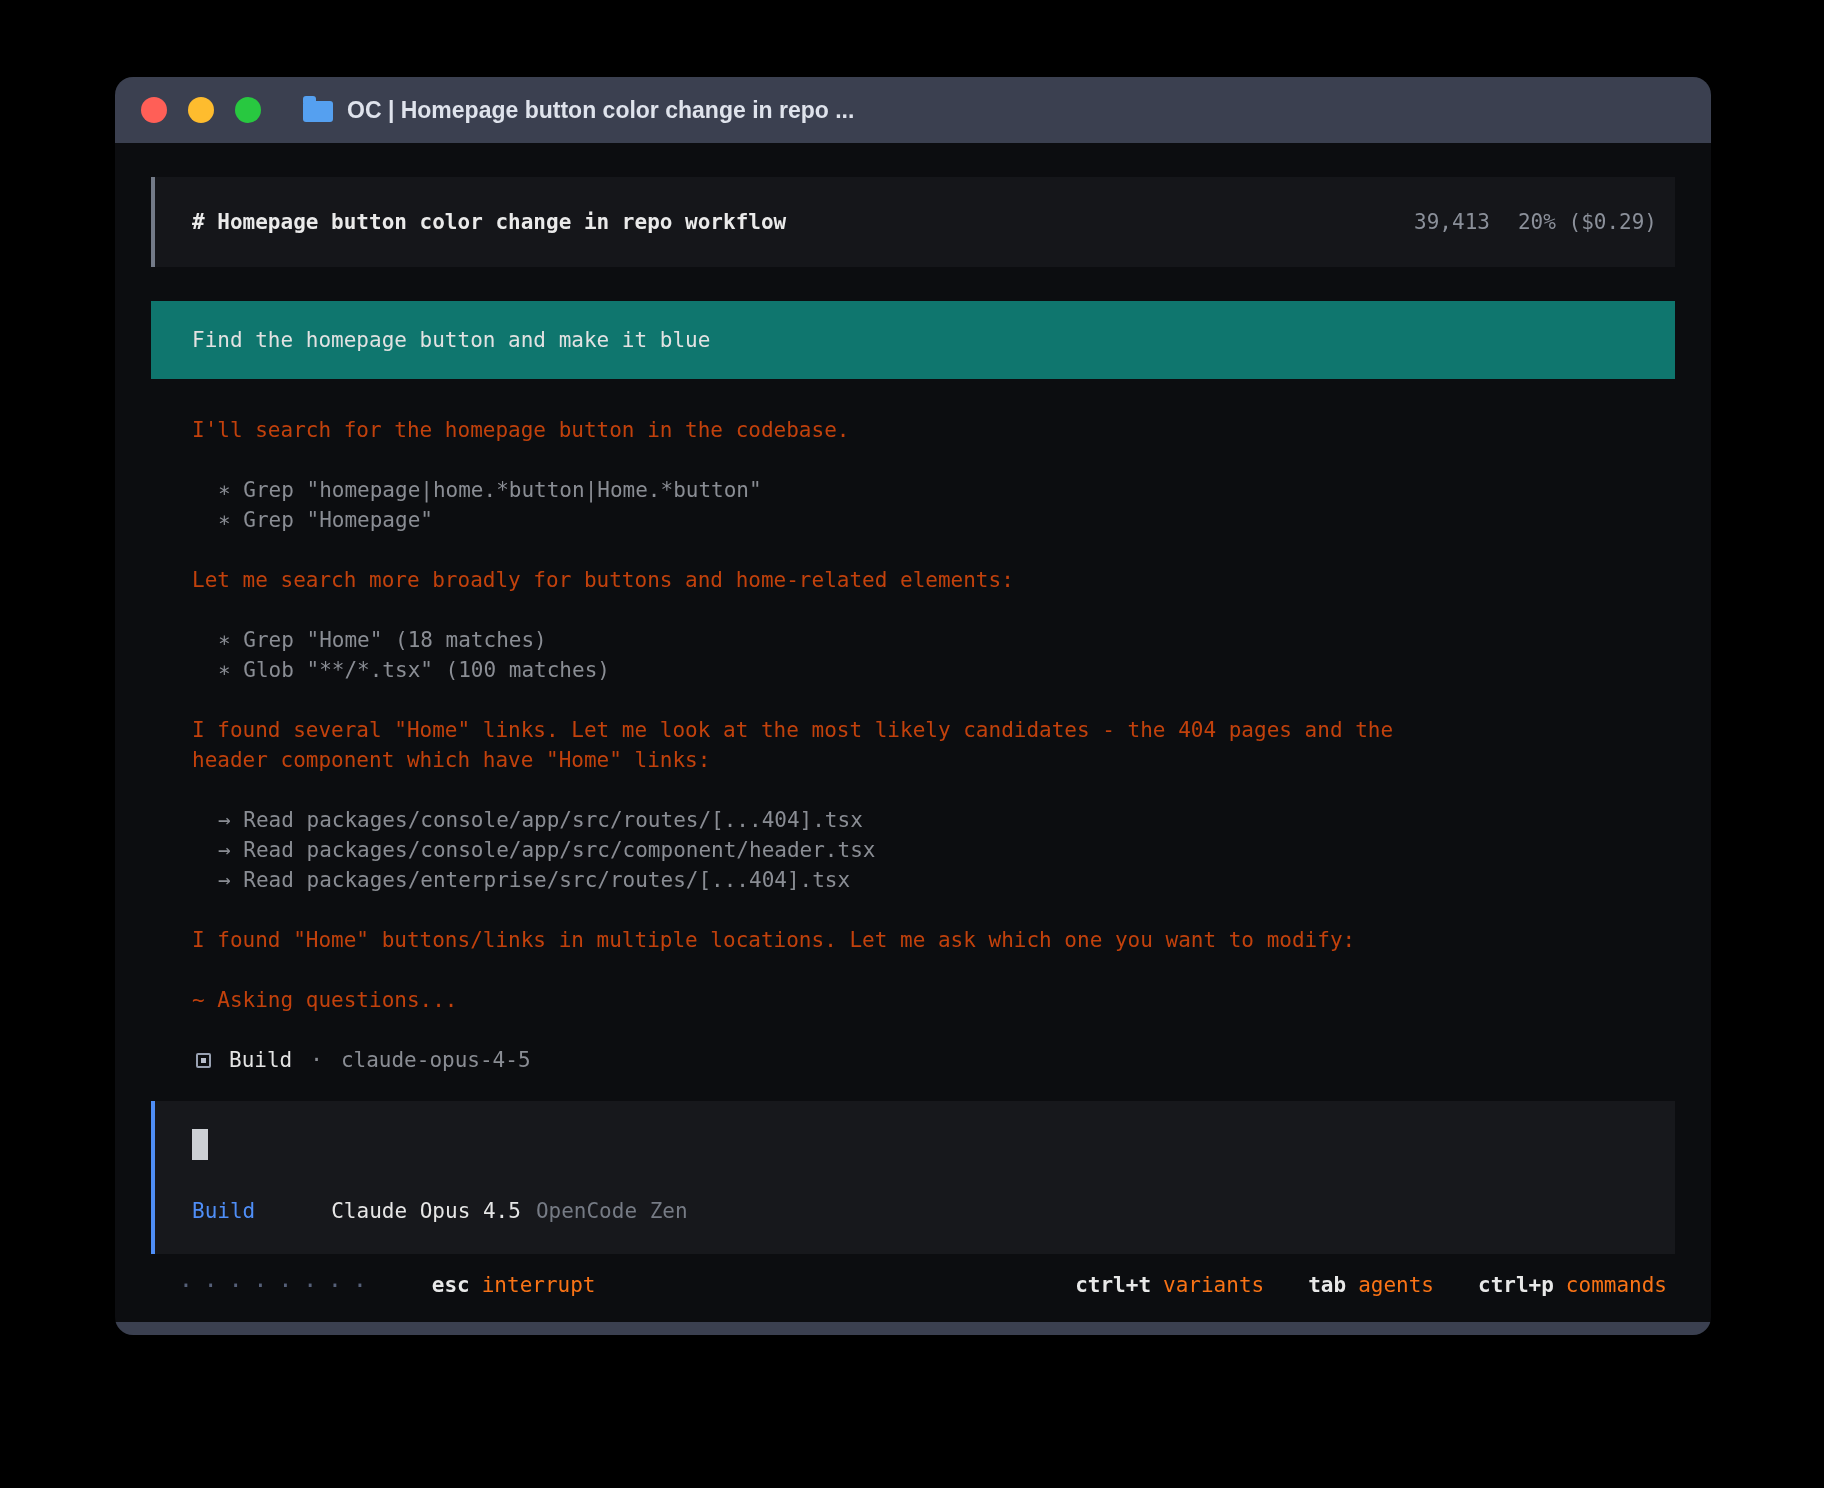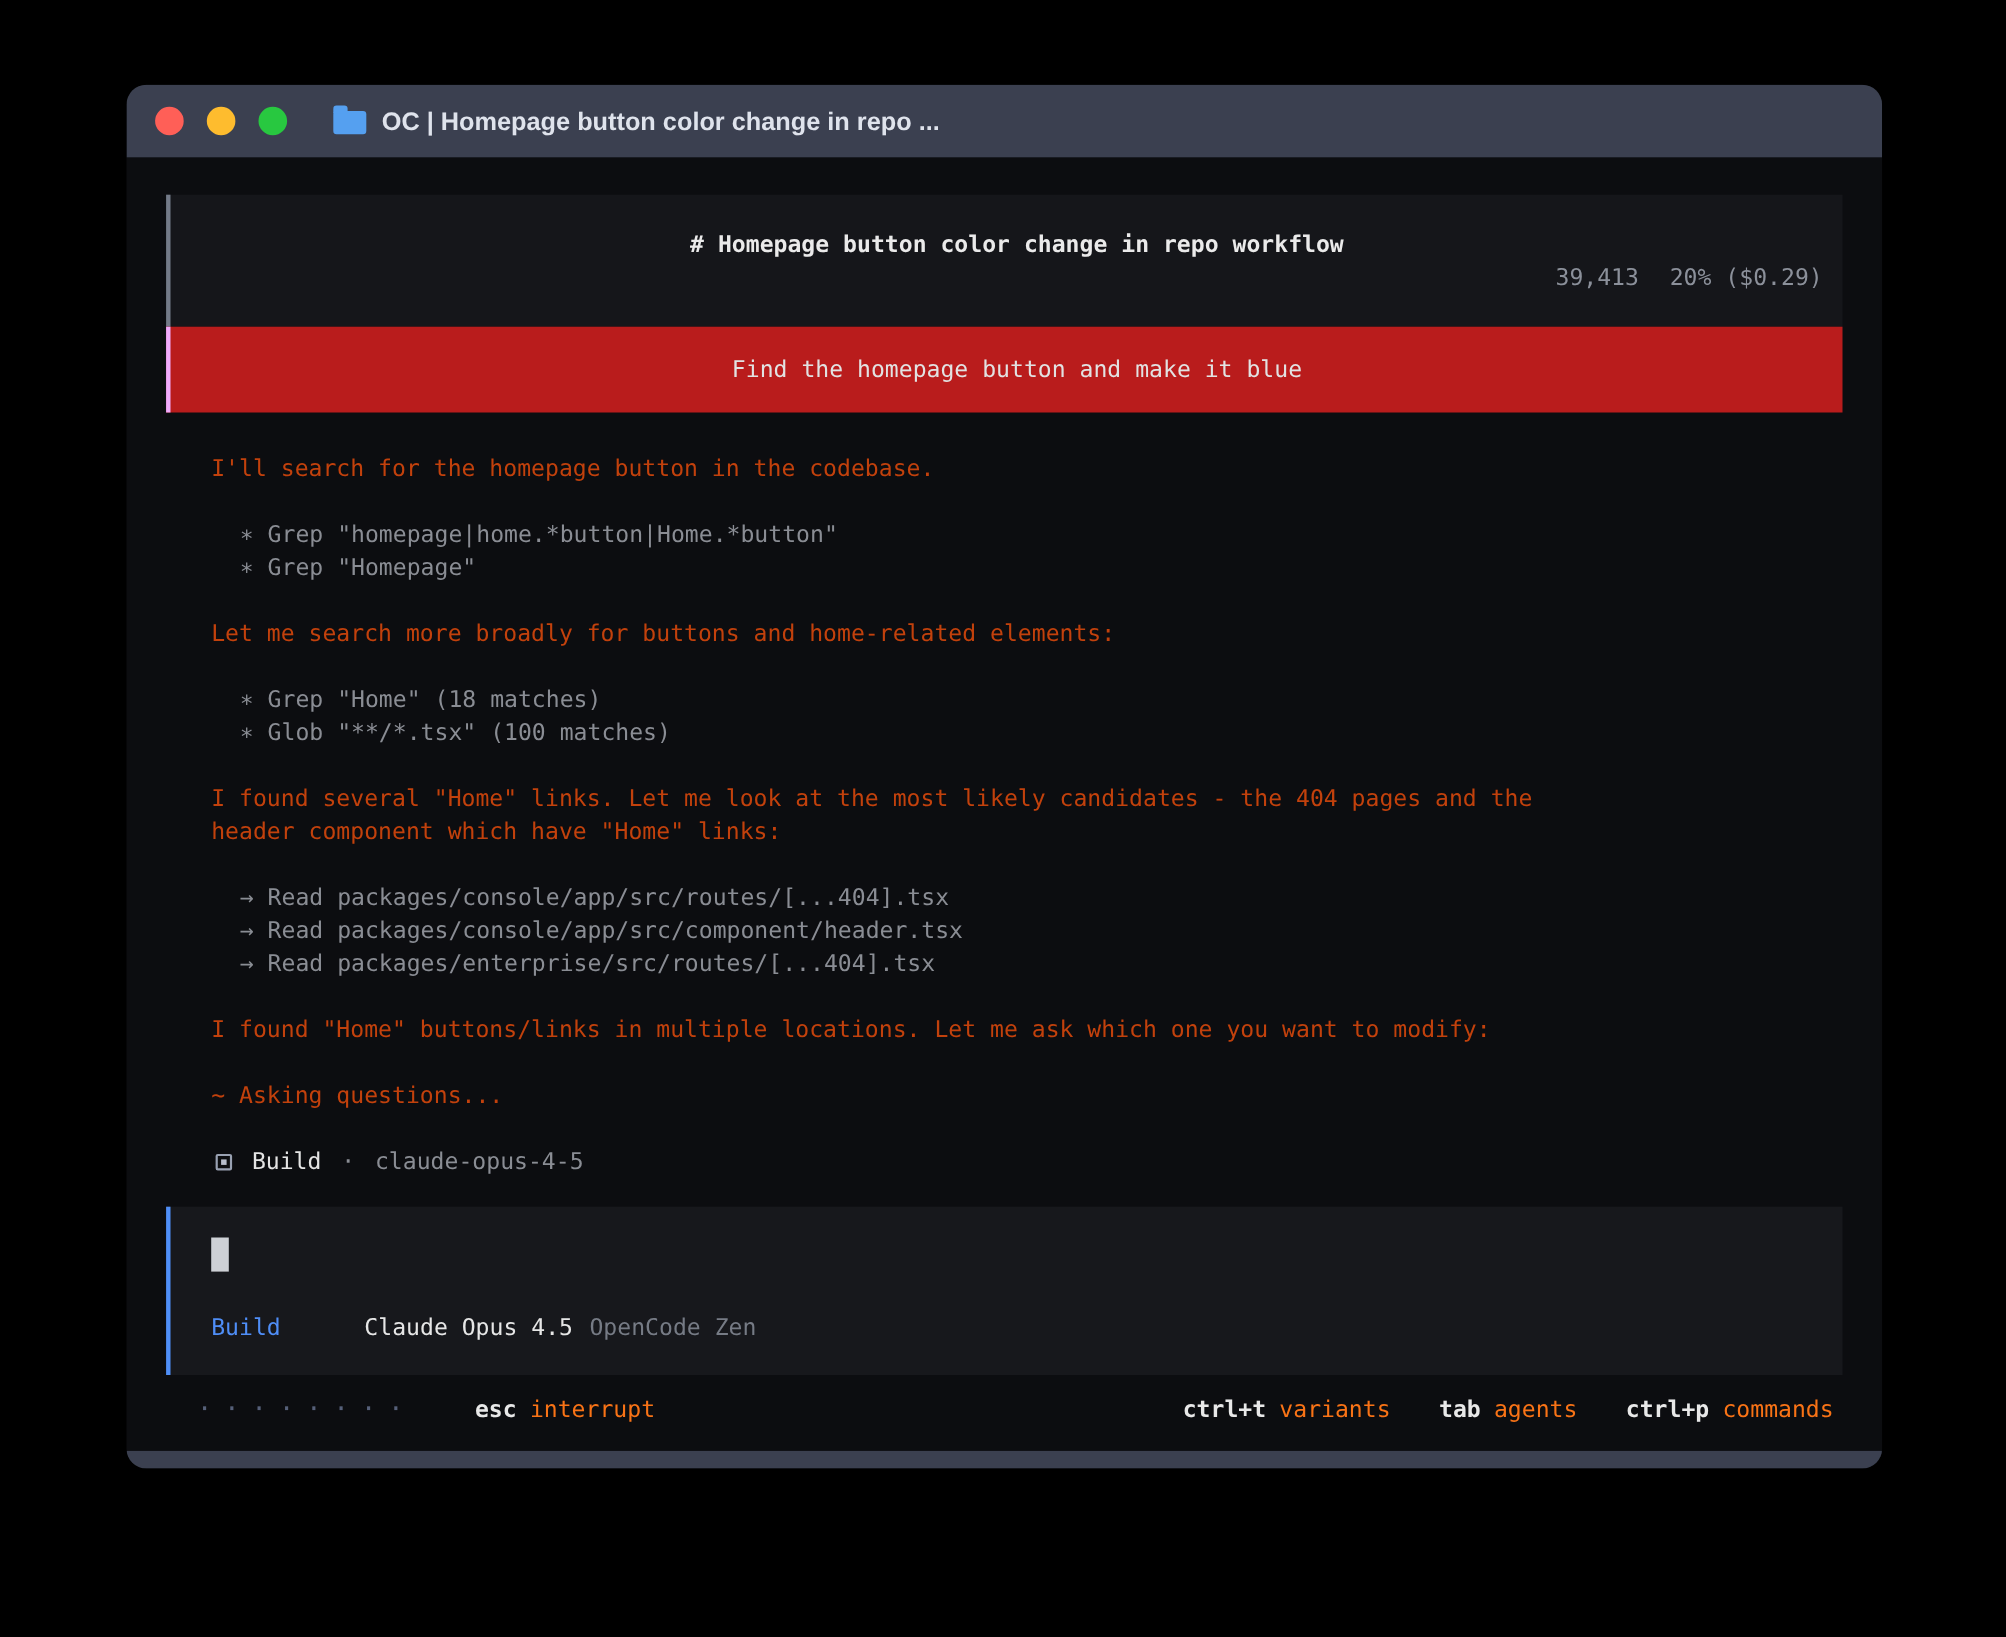--- a/index.html
+++ b/index.html
@@ -62,28 +62,28 @@
     line-height: 30px;
     color: #dcdcdc;
   }
 
   .strip {
     border-left: 4px solid #737a88;
     background: #15161a;
     padding: 30px 18px 30px 37px;
     display: flex;
     align-items: center;
-    flex-direction: column;
   }
   .header-strip .htitle { font-weight: bold; color: #eaeaea; white-space: pre; }
   .header-strip .hstats { margin-left: auto; color: #8b909a; display: flex; gap: 28px; }
 
   .user-strip {
-    border-left: 4px solid #f0abfc;
-    background: #b91c1c;
+    margin-top: 34px;
+    border-left: 4px solid #0f766e;
+    background: #0f766e;
     padding: 24px 18px 24px 37px;
   }
   .user-strip .utext { color: #e2e2e2; white-space: pre; }
 
   .transcript { margin: 36px 20px 0 41px; }
   .block + .block { margin-top: 30px; }
   .block .tline { white-space: pre; }
   .block.text .tline { color: #c2410c; }
   .block.tool .tline { color: #8a8d94; padding-left: 26px; }
 

